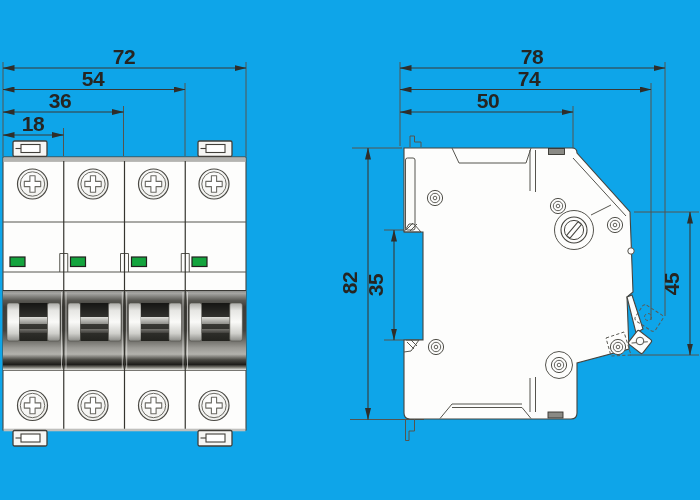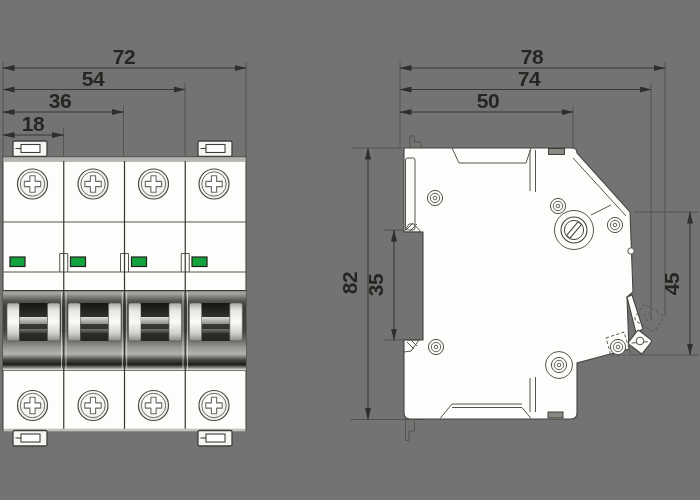--- a/index.html
+++ b/index.html
@@ -1,16 +1,16 @@
 <!DOCTYPE html>
 <html><head>
 <meta charset="utf-8">
 <style>
   html,body{margin:0;padding:0;background:#ffffff;}
-  .stage{width:700px;height:500px;position:relative;background:#737373;overflow:hidden;
+  .stage{width:700px;height:500px;position:relative;background:#0ea5e9;overflow:hidden;
          font-family:"Liberation Sans", sans-serif;}
   svg{display:block;}
   .ext{stroke:#55544f;stroke-width:1;fill:none;}
   .dim{stroke:#3a3935;stroke-width:1.1;fill:none;}
   .ref{stroke:#55544f;stroke-width:1;fill:none;}
   .body{fill:#fdfdfc;stroke:#45443f;stroke-width:1.1;}
   .iline{fill:none;stroke:#55544e;stroke-width:1;}
   .dashed{fill:none;stroke:#5b5a54;stroke-width:1;stroke-dasharray:3.2 2.2;}
   .dimtxt{font-size:21px;font-weight:bold;fill:#262522;letter-spacing:-0.5px;}
   .divider{stroke:#35342f;stroke-width:1.2;}

